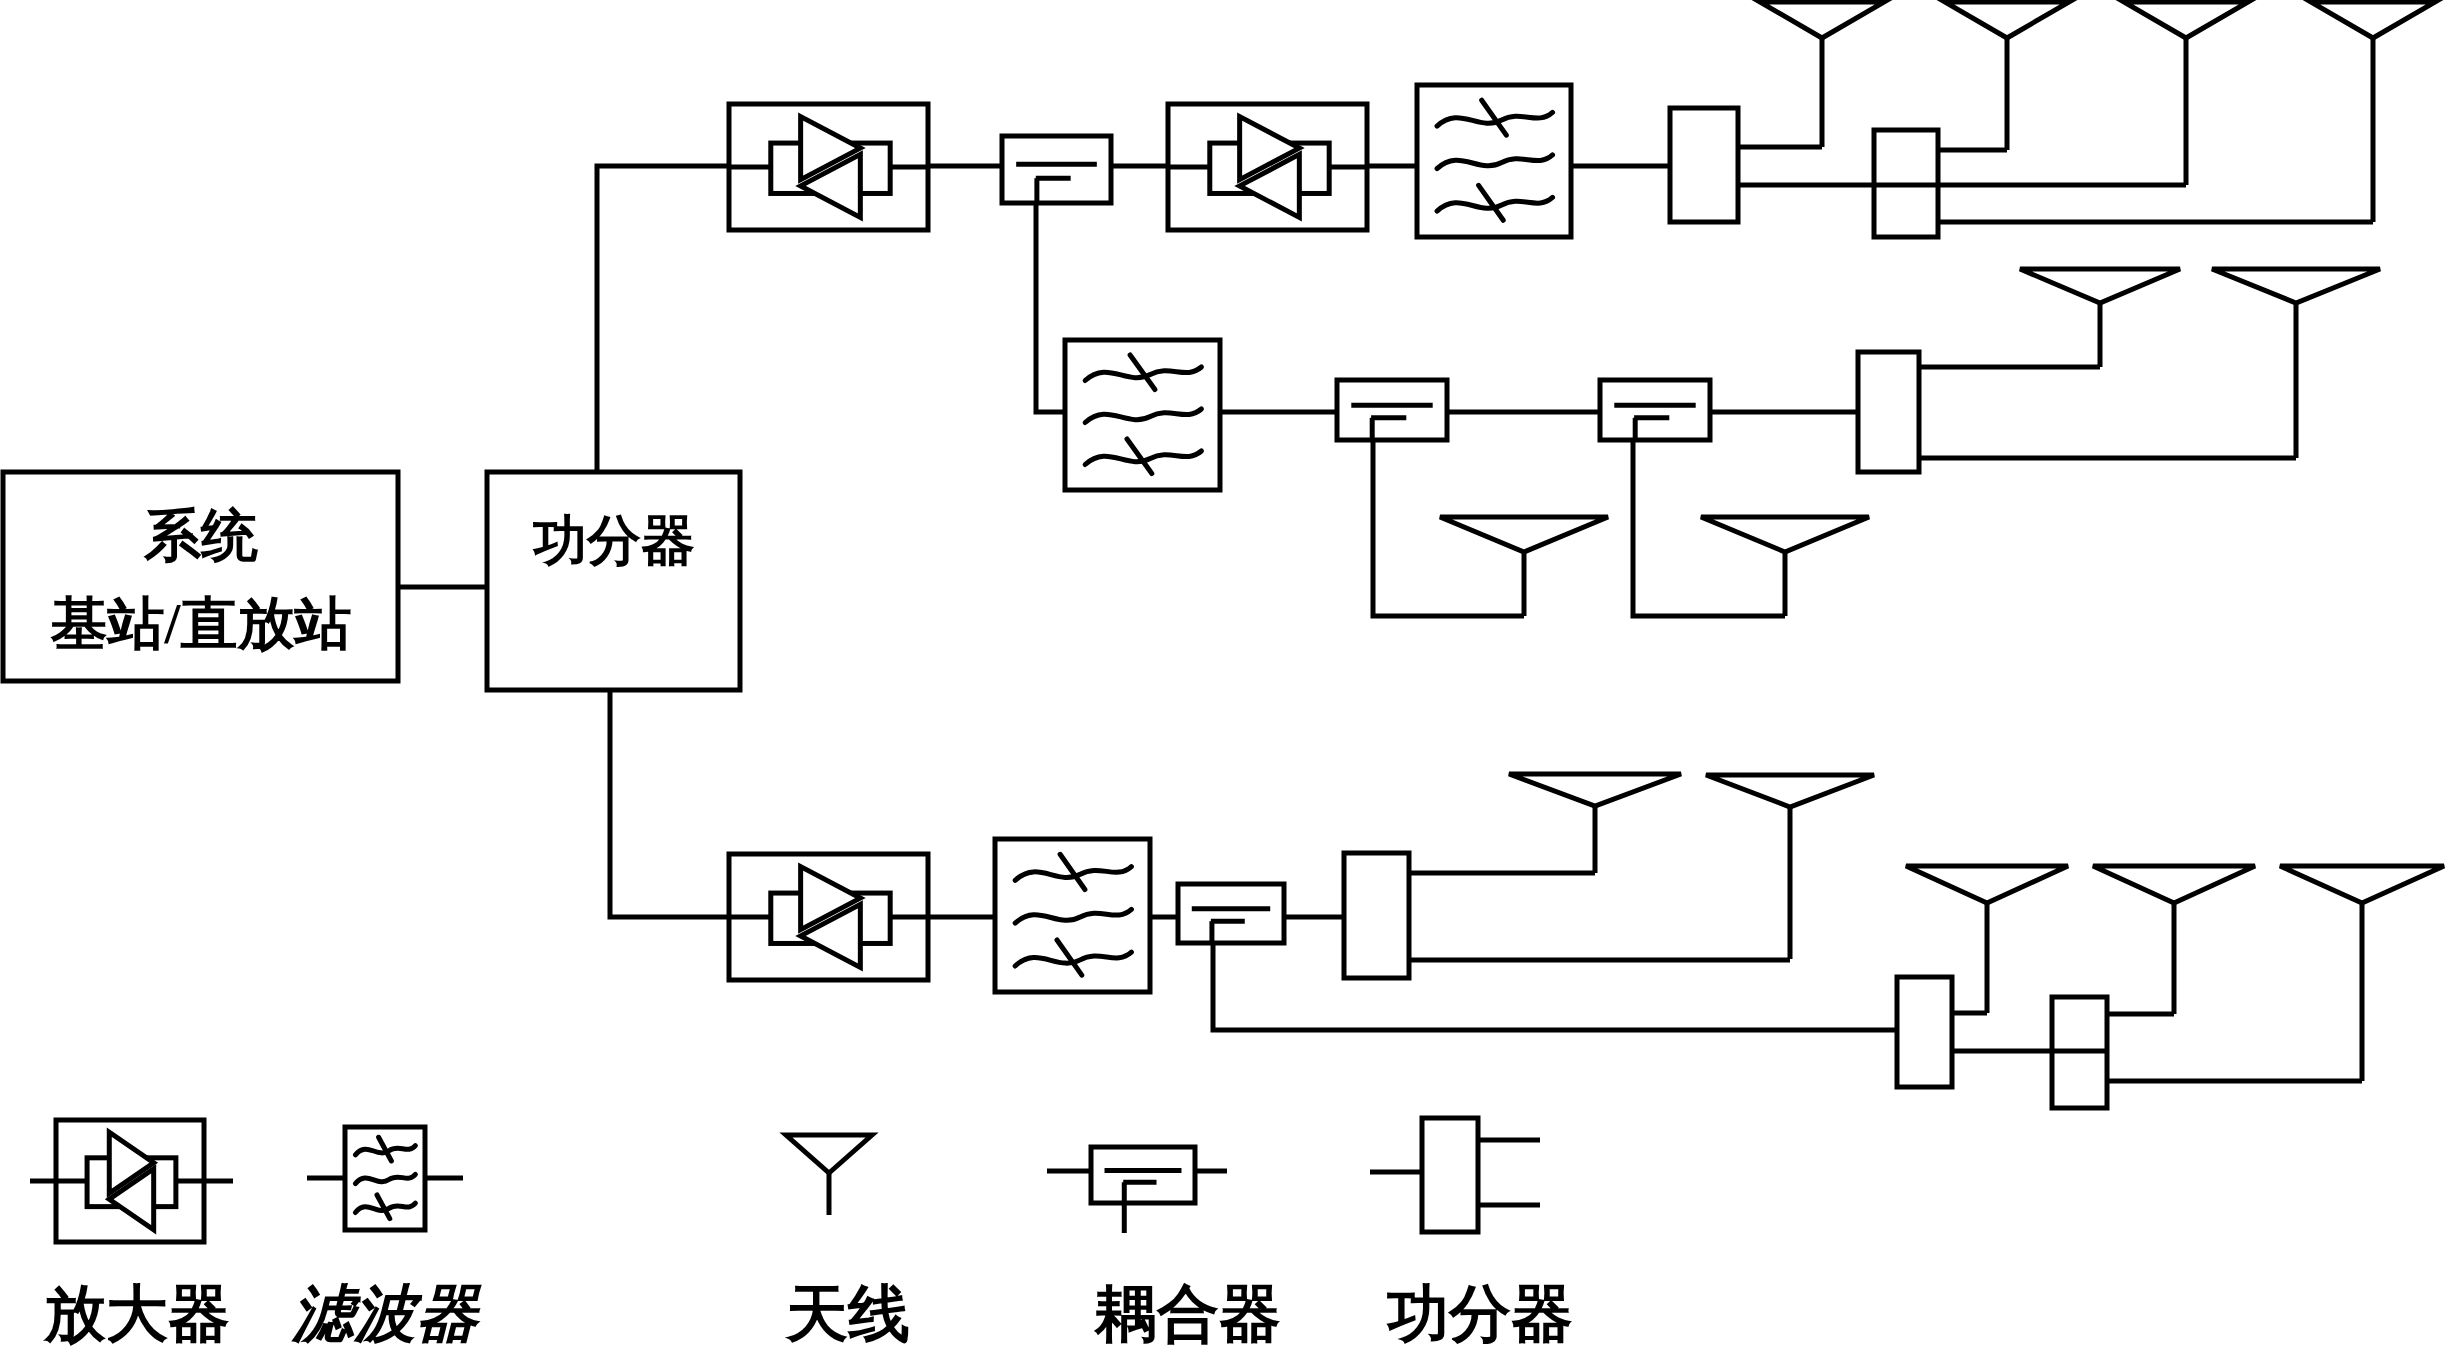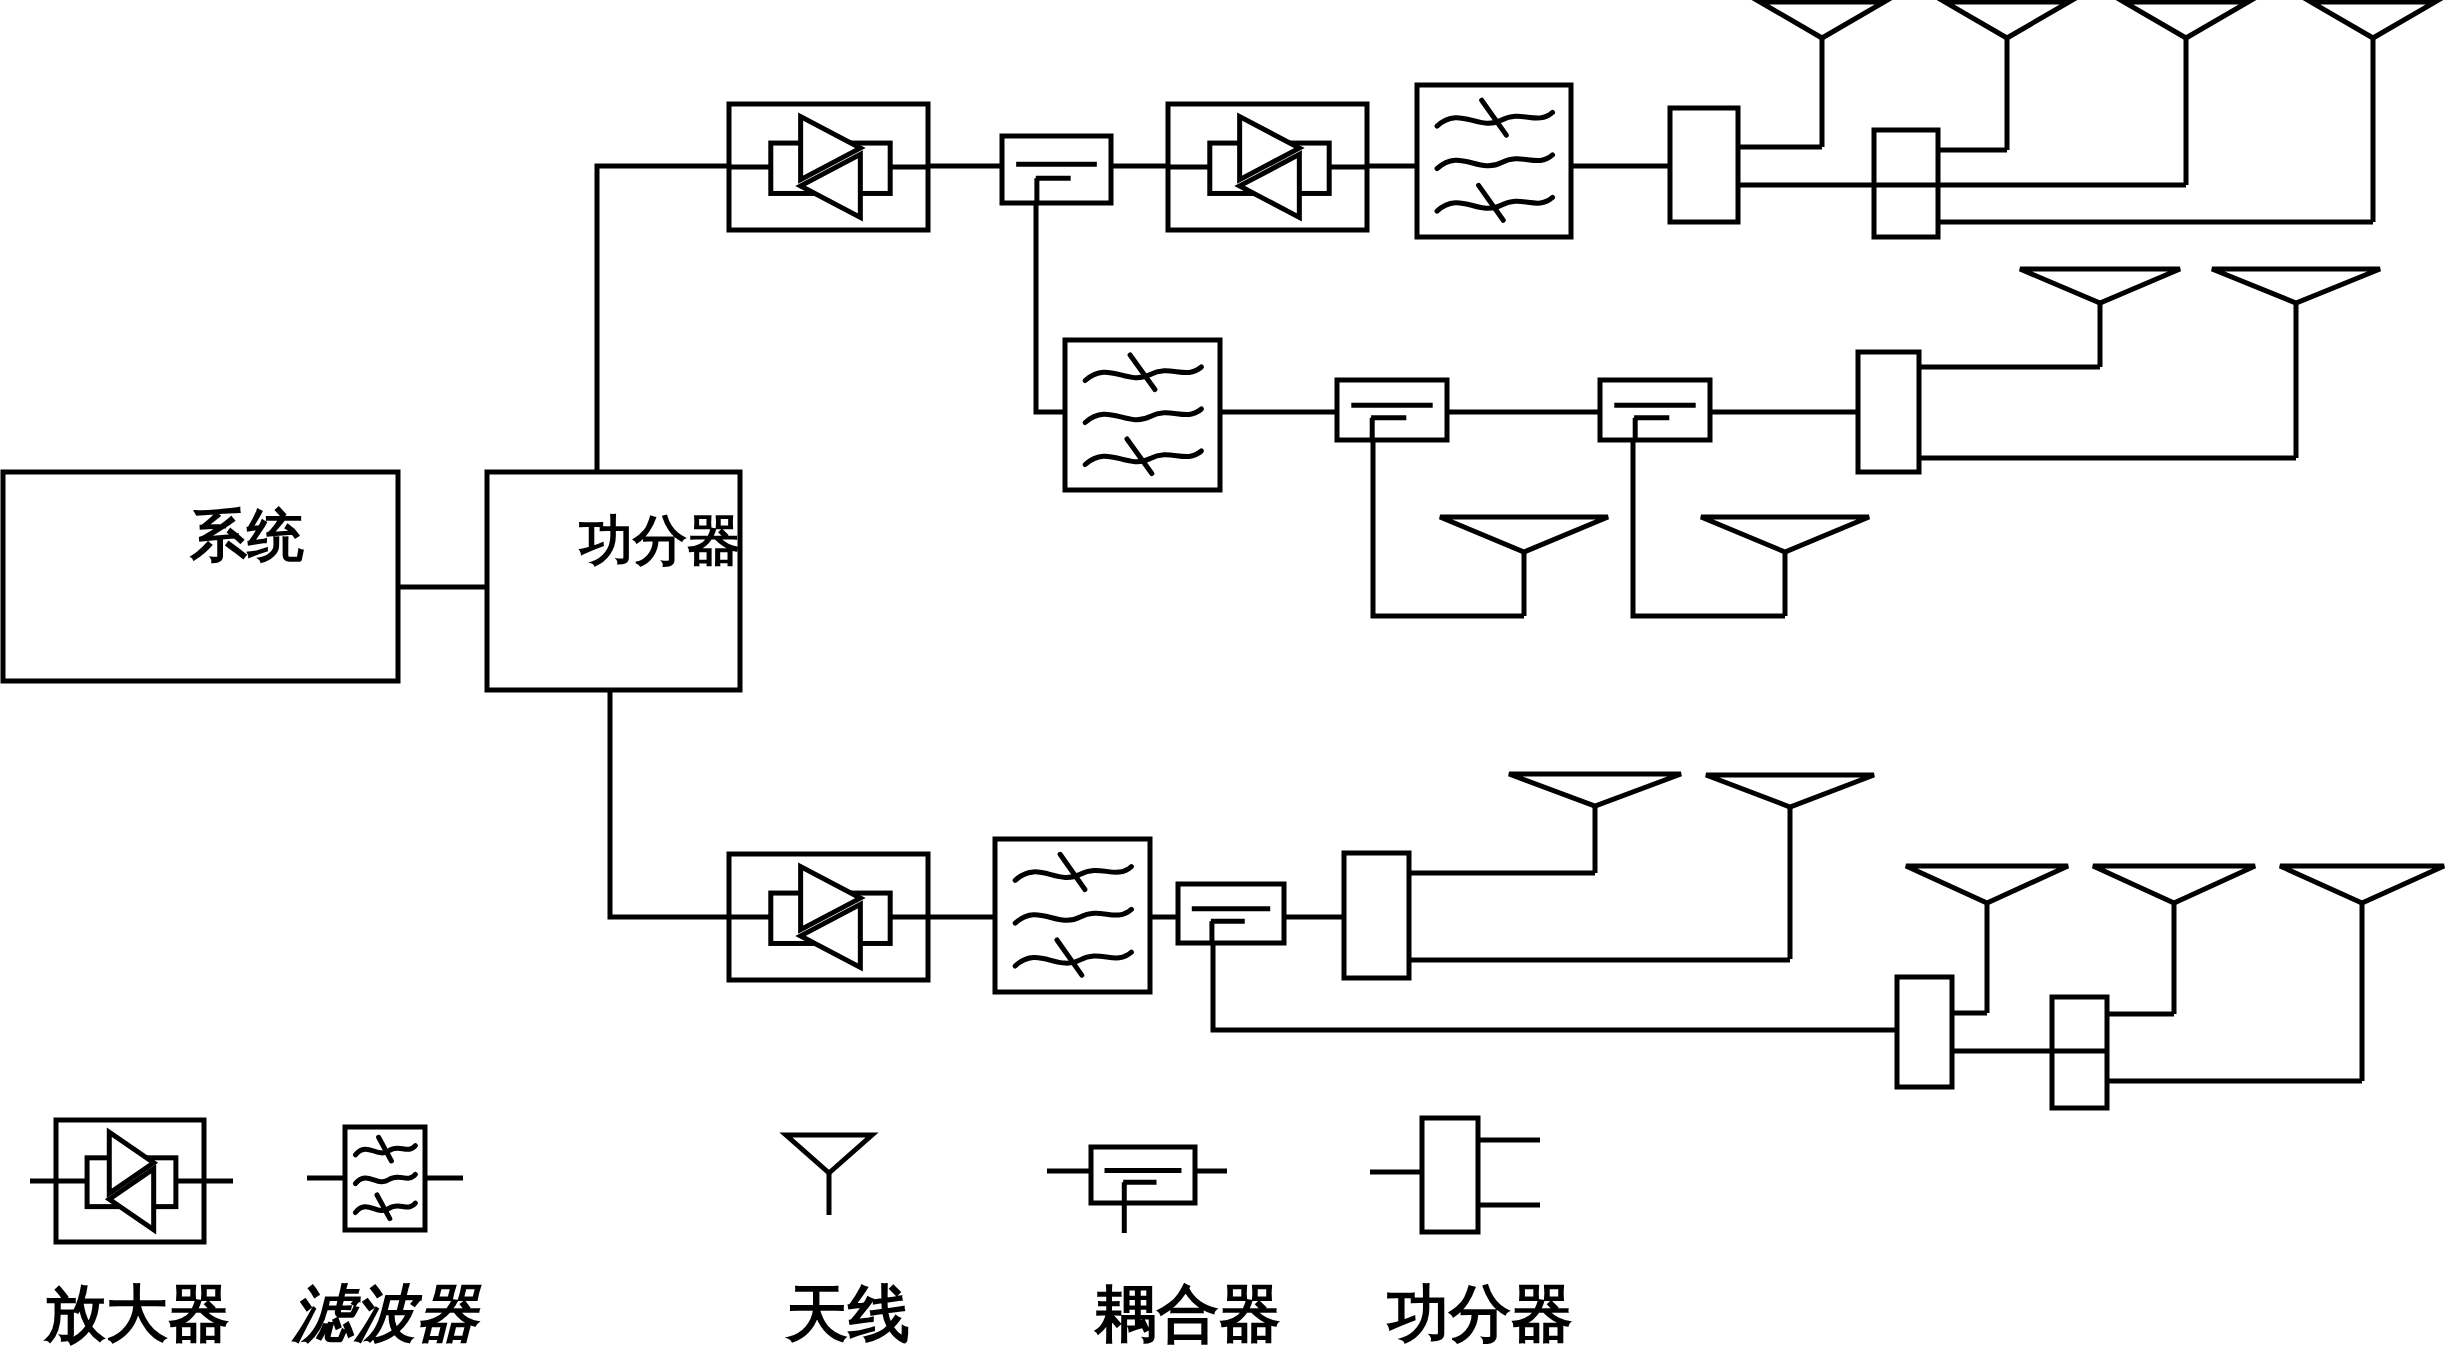--- a/index.html
+++ b/index.html
@@ -1,20 +1,20 @@
 <!DOCTYPE html>
 <html><head>
 <meta charset="utf-8">
 <style>
   html,body{margin:0;padding:0;background:#ffffff;}
   .stage{position:relative;width:2447px;height:1350px;background:#ffffff;overflow:hidden;
          font-family:"Liberation Serif","DejaVu Serif",serif;}
   .stage svg{position:absolute;left:0;top:0;}
   .node-label{position:absolute;color:#000;font-weight:bold;text-align:center;line-height:1.55;
-              white-space:nowrap;transform:translateX(-50%);margin-left:46px;}
+              white-space:nowrap;transform:translateX(-50%);}
   .sys-label{font-size:57px;}
   .hub-label{font-size:54px;line-height:1.7;}
   .legend-label{position:absolute;color:#000;font-weight:bold;font-size:62px;text-align:center;
                 transform:translateX(-50%);white-space:nowrap;}
 </style>
 </head>
 <body>
 
 <div class="stage">
   <svg id="diag" width="2447" height="1350" viewBox="0 0 2447 1350">
@@ -154,20 +154,21 @@
       <polygon points="2093,866 2255,866 2174,903" fill="#ffffff" stroke="#000000" stroke-width="5" stroke-linejoin="miter"></polygon>
       <line x1="2174" y1="903" x2="2174" y2="1014" stroke="#000000" stroke-width="5"></line>
       <polygon points="2280,866 2444,866 2362,903" fill="#ffffff" stroke="#000000" stroke-width="5" stroke-linejoin="miter"></polygon>
       <line x1="2362" y1="903" x2="2362" y2="1081" stroke="#000000" stroke-width="5"></line>
       <polygon points="786,1135 872,1135 829,1173" fill="#ffffff" stroke="#000000" stroke-width="5" stroke-linejoin="miter"></polygon>
       <line x1="829" y1="1173" x2="829" y2="1215" stroke="#000000" stroke-width="5"></line>
     </svg>
 
   <div class="node-label sys-label" style="left:201px;top:492px;">
     <div>系统</div>
+    <div>基站/直放站</div>
   </div>
 
   <div class="node-label hub-label" style="left:614px;top:496px;">
     <div>功分器</div>
   </div>
 
   <div class="legend-label" style="left:137px;top:1272px;">放大器</div>
   <div class="legend-label" style="left:385px;top:1272px;font-style:italic;">滤波器</div>
   <div class="legend-label" style="left:848px;top:1272px;font-family:Liberation Serif, serif;">天线</div>
   <div class="legend-label" style="left:1188px;top:1272px;">耦合器</div>

